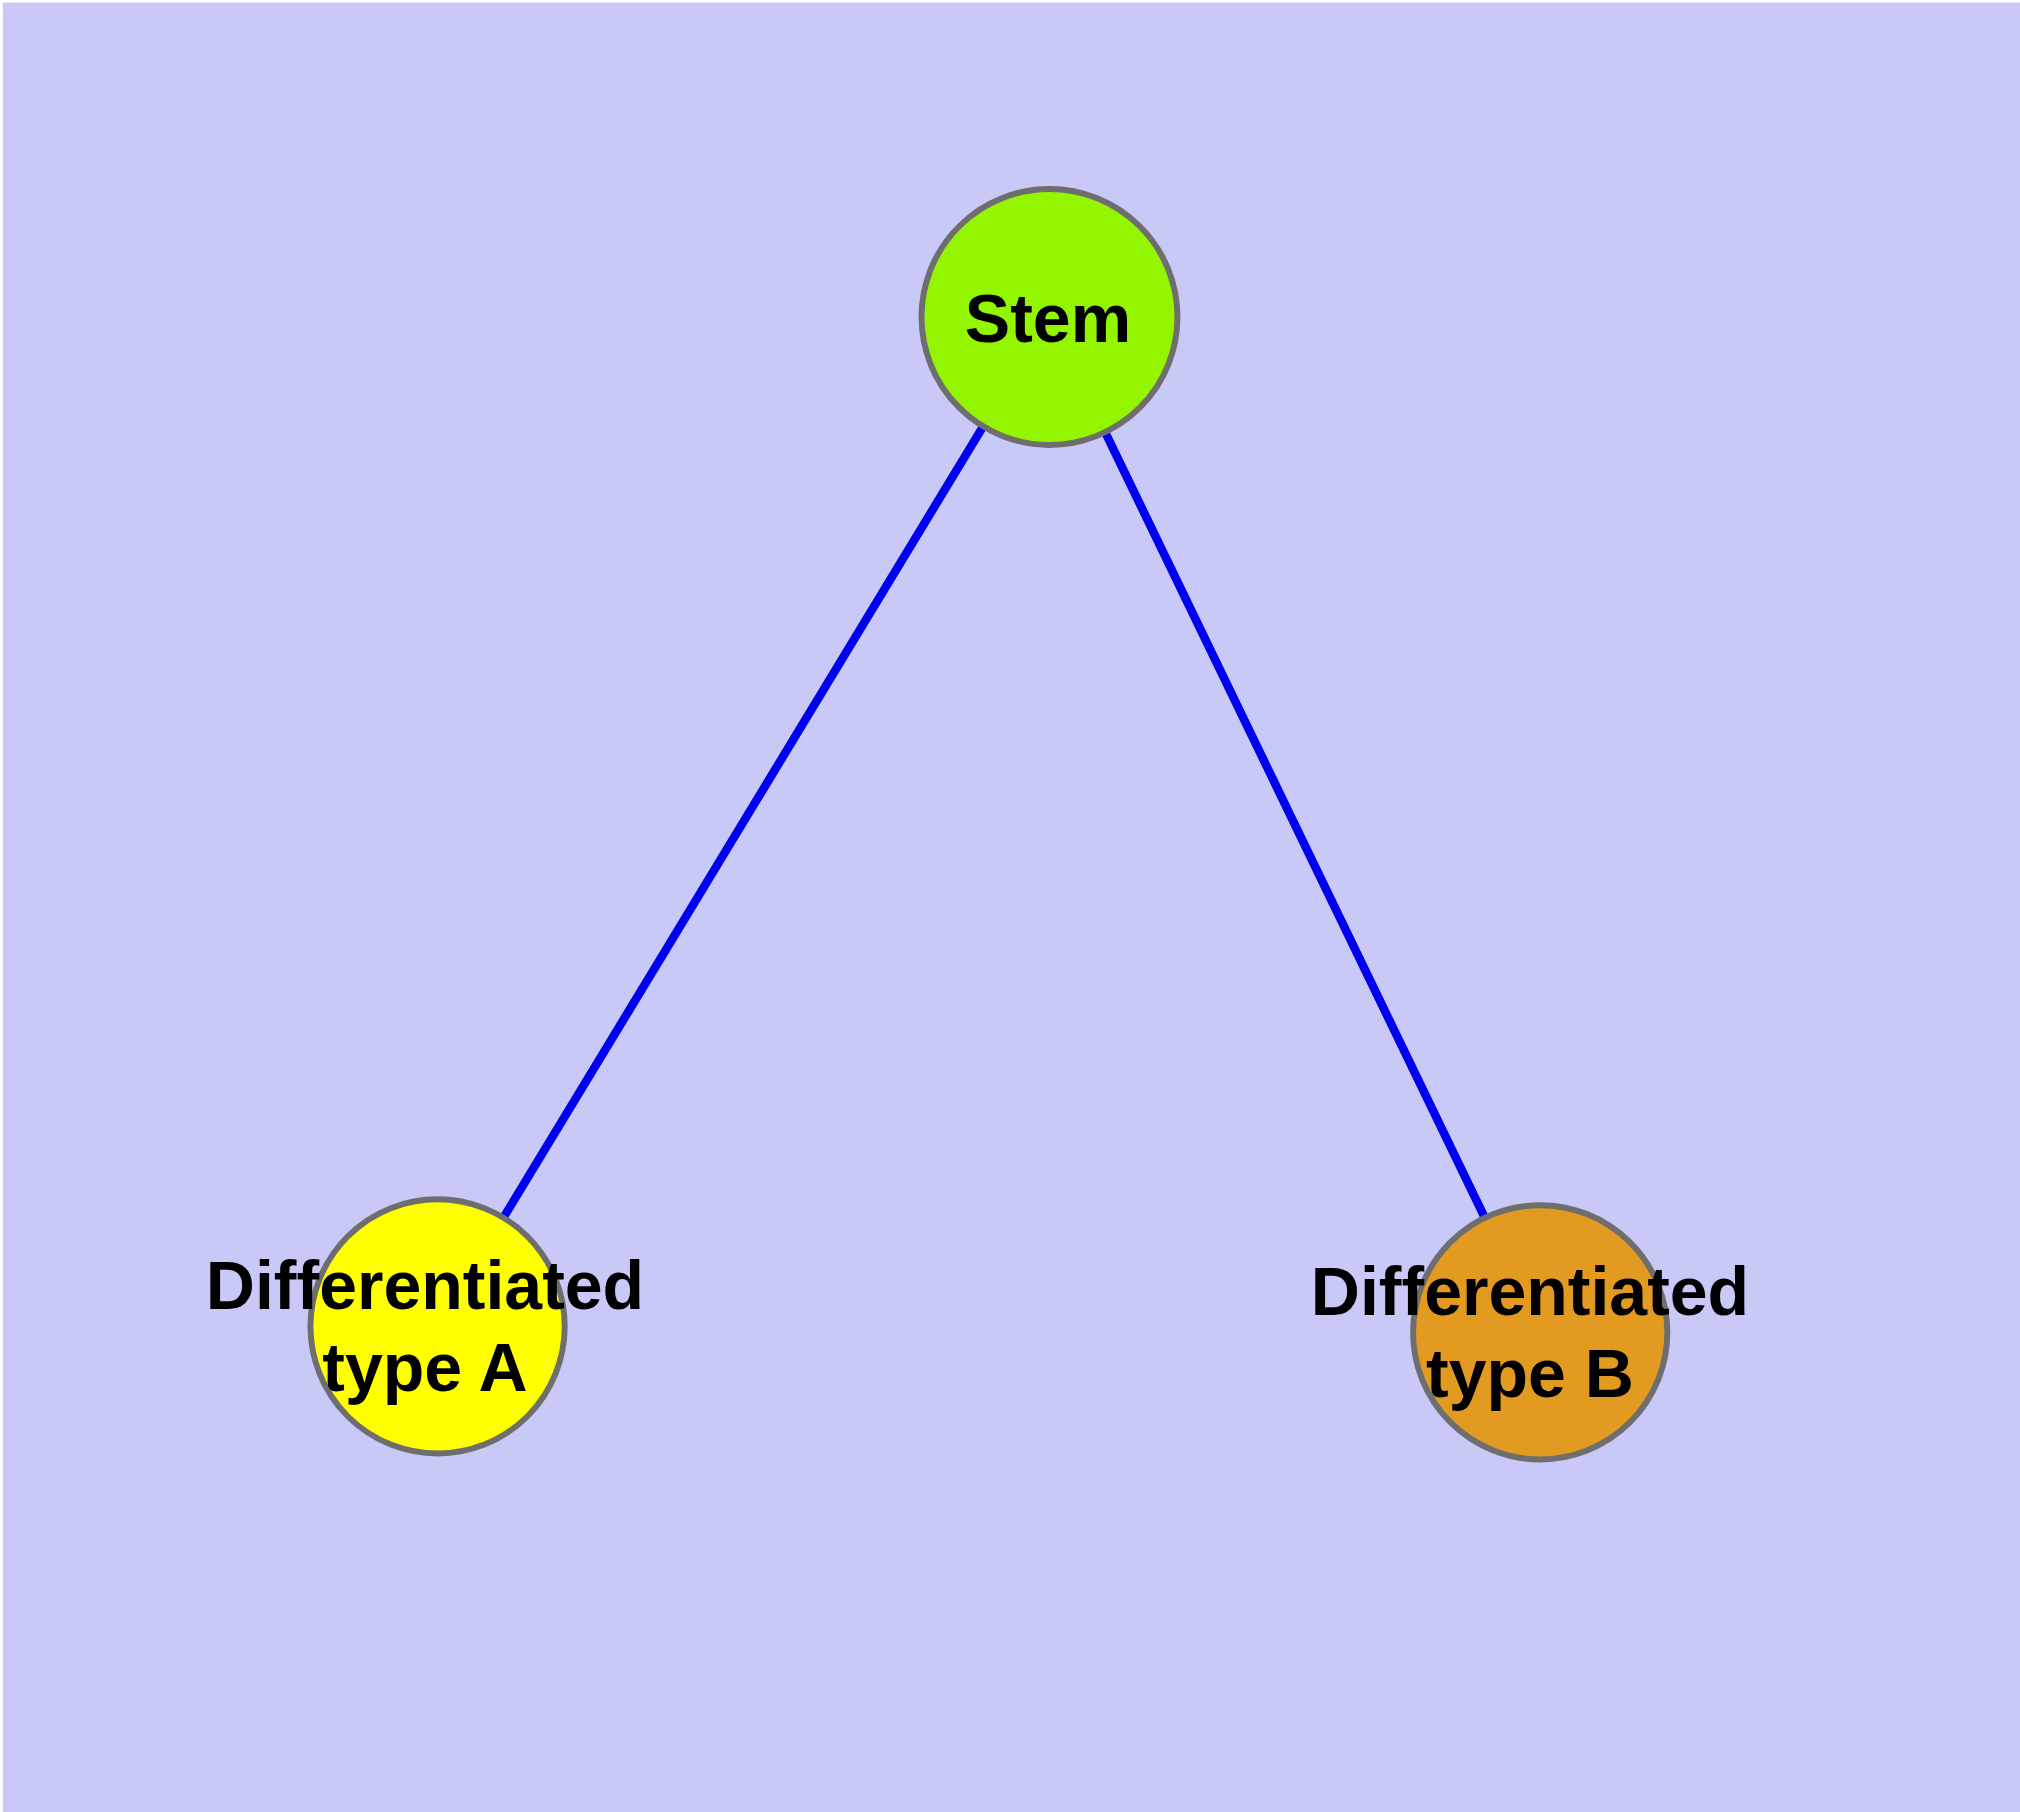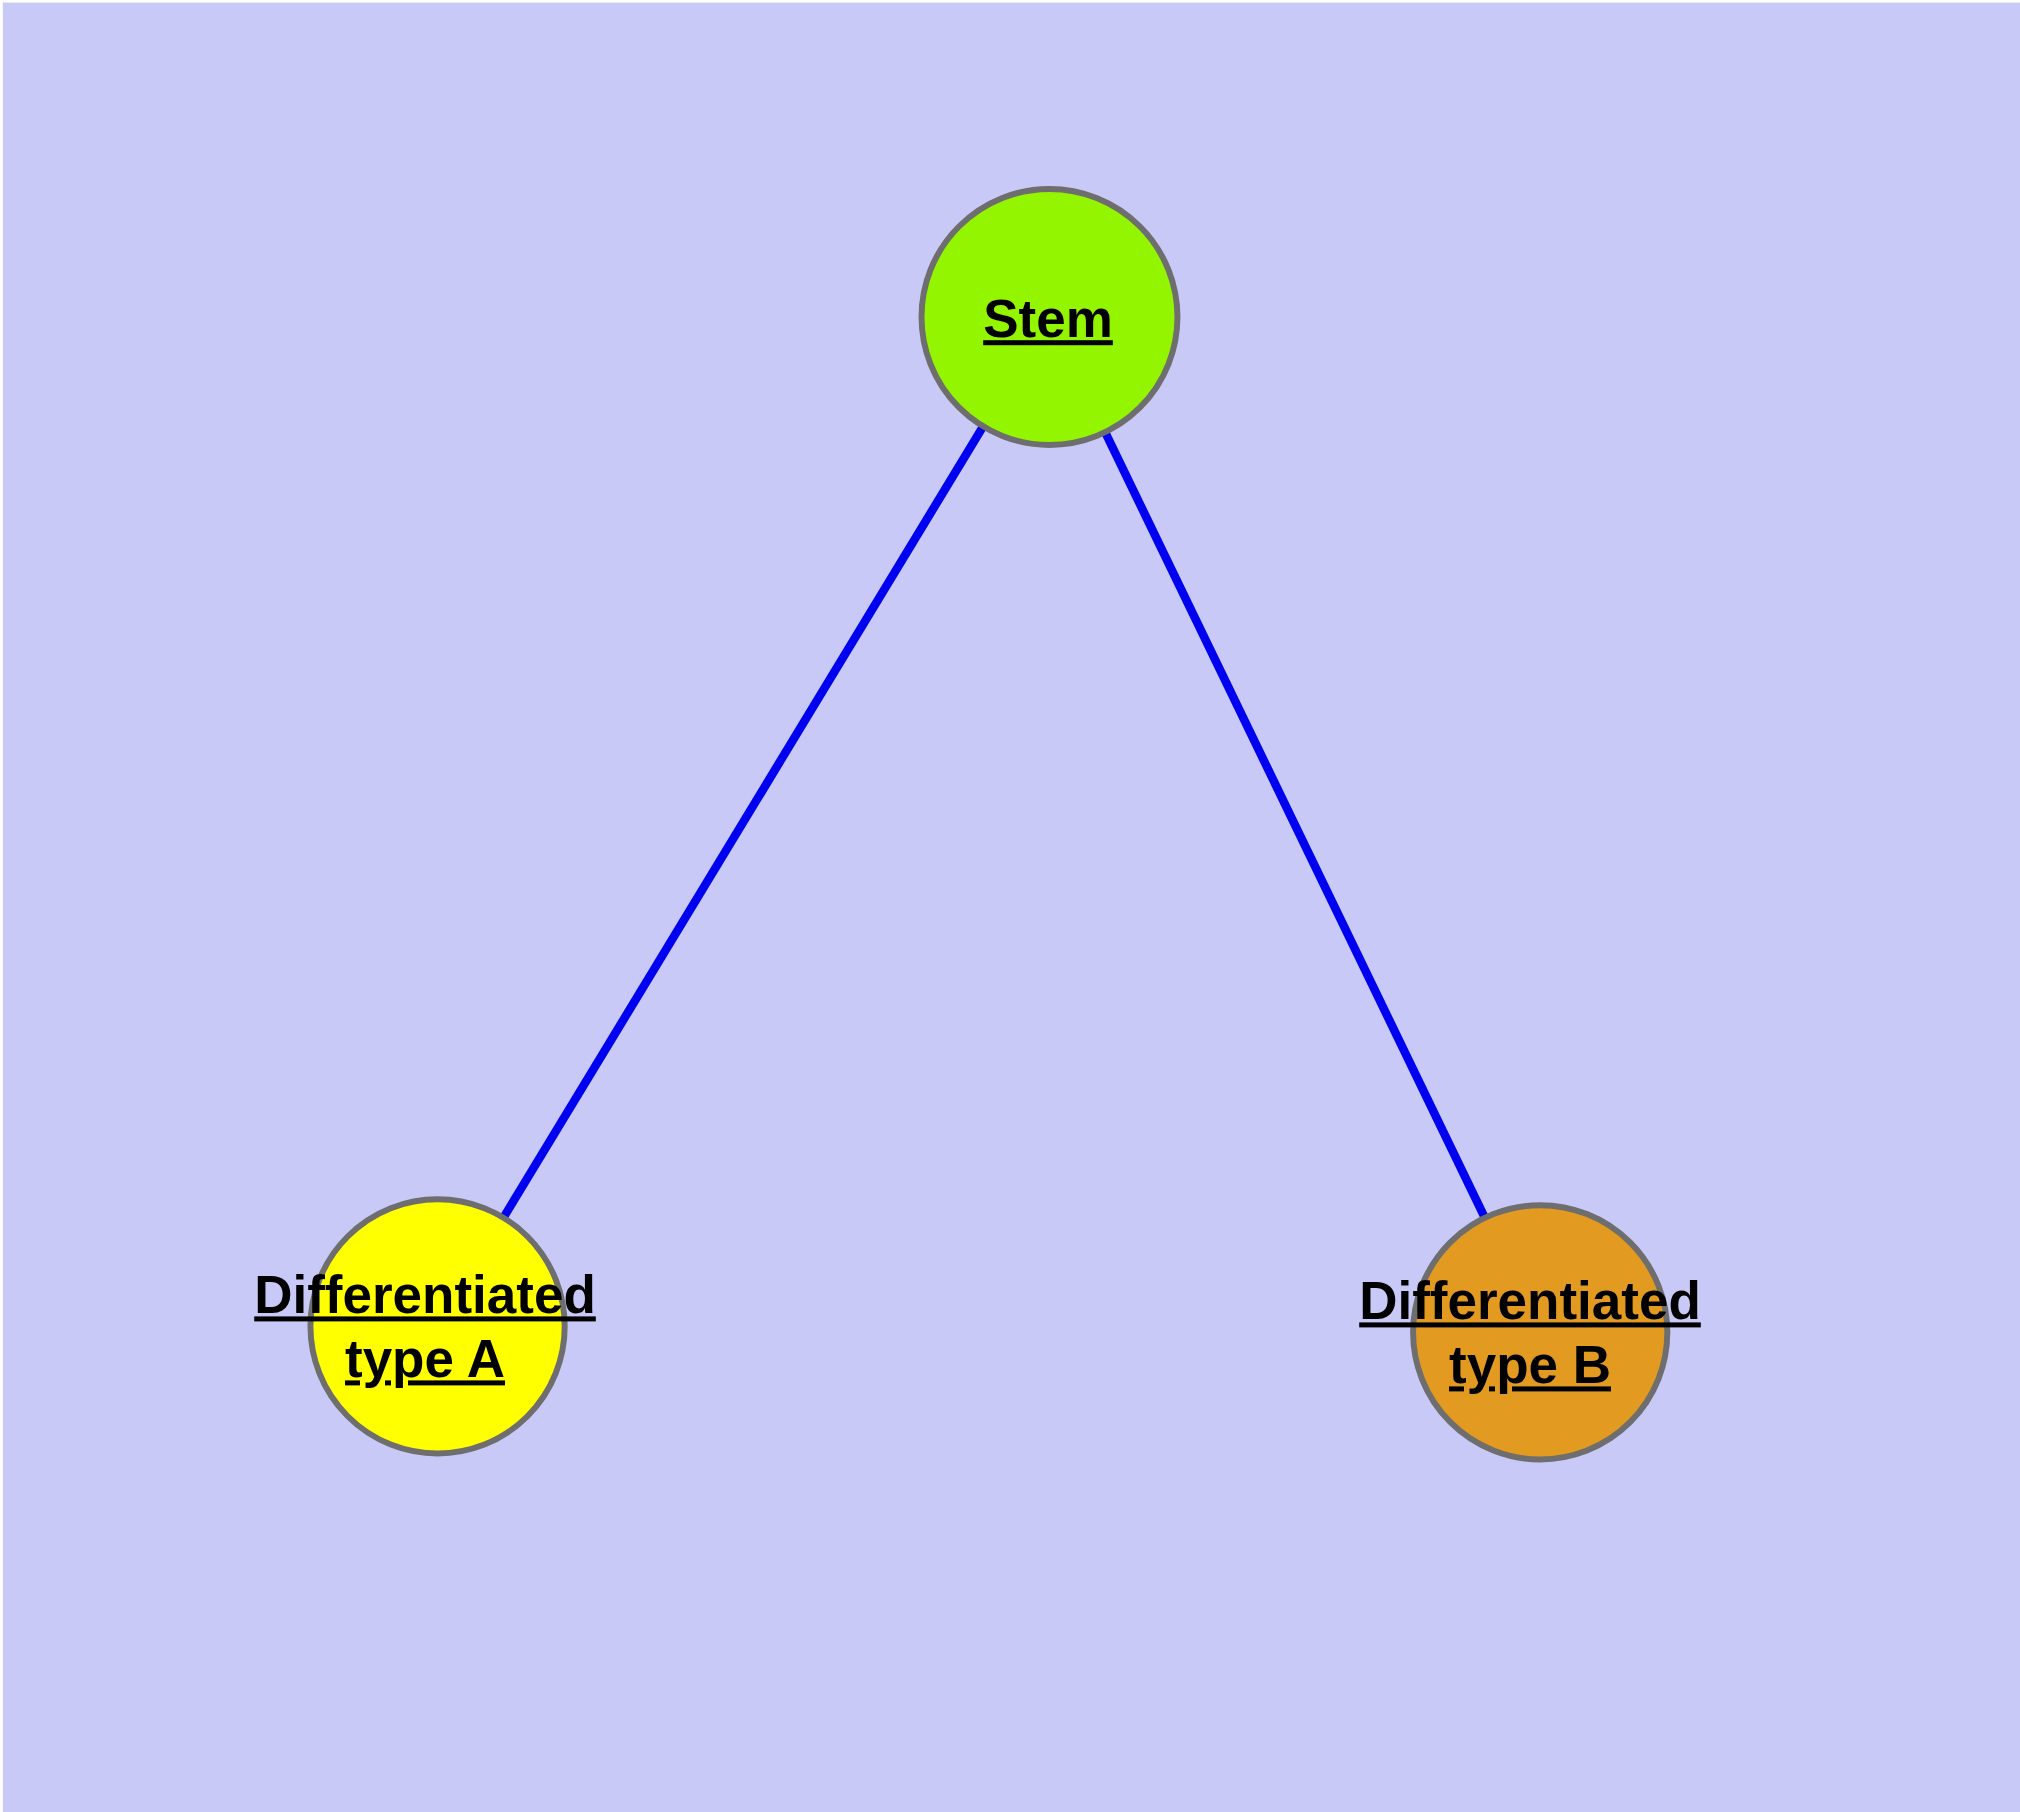--- a/index.html
+++ b/index.html
@@ -18,25 +18,24 @@
     width: 2021px;
     height: 1812px;
     display: block;
   }
   .node-label {
     position: absolute;
     transform: translate(-50%, -50%);
     text-align: center;
     white-space: pre-line;
     font-weight: bold;
-    font-size: 53px;
+    font-size: 68px;
     line-height: 1.2;
     color: #000000;
     pointer-events: none;
-    text-decoration: underline;
   }
 </style>
 </head>
 <body>
 
 <div class="page">
   <svg class="diagram-svg" viewBox="0 0 2384 2138" xmlns="http://www.w3.org/2000/svg">
 
     <rect width="2381" height="2135" fill="#C9C9F8" x="3" y="3"></rect>
 

